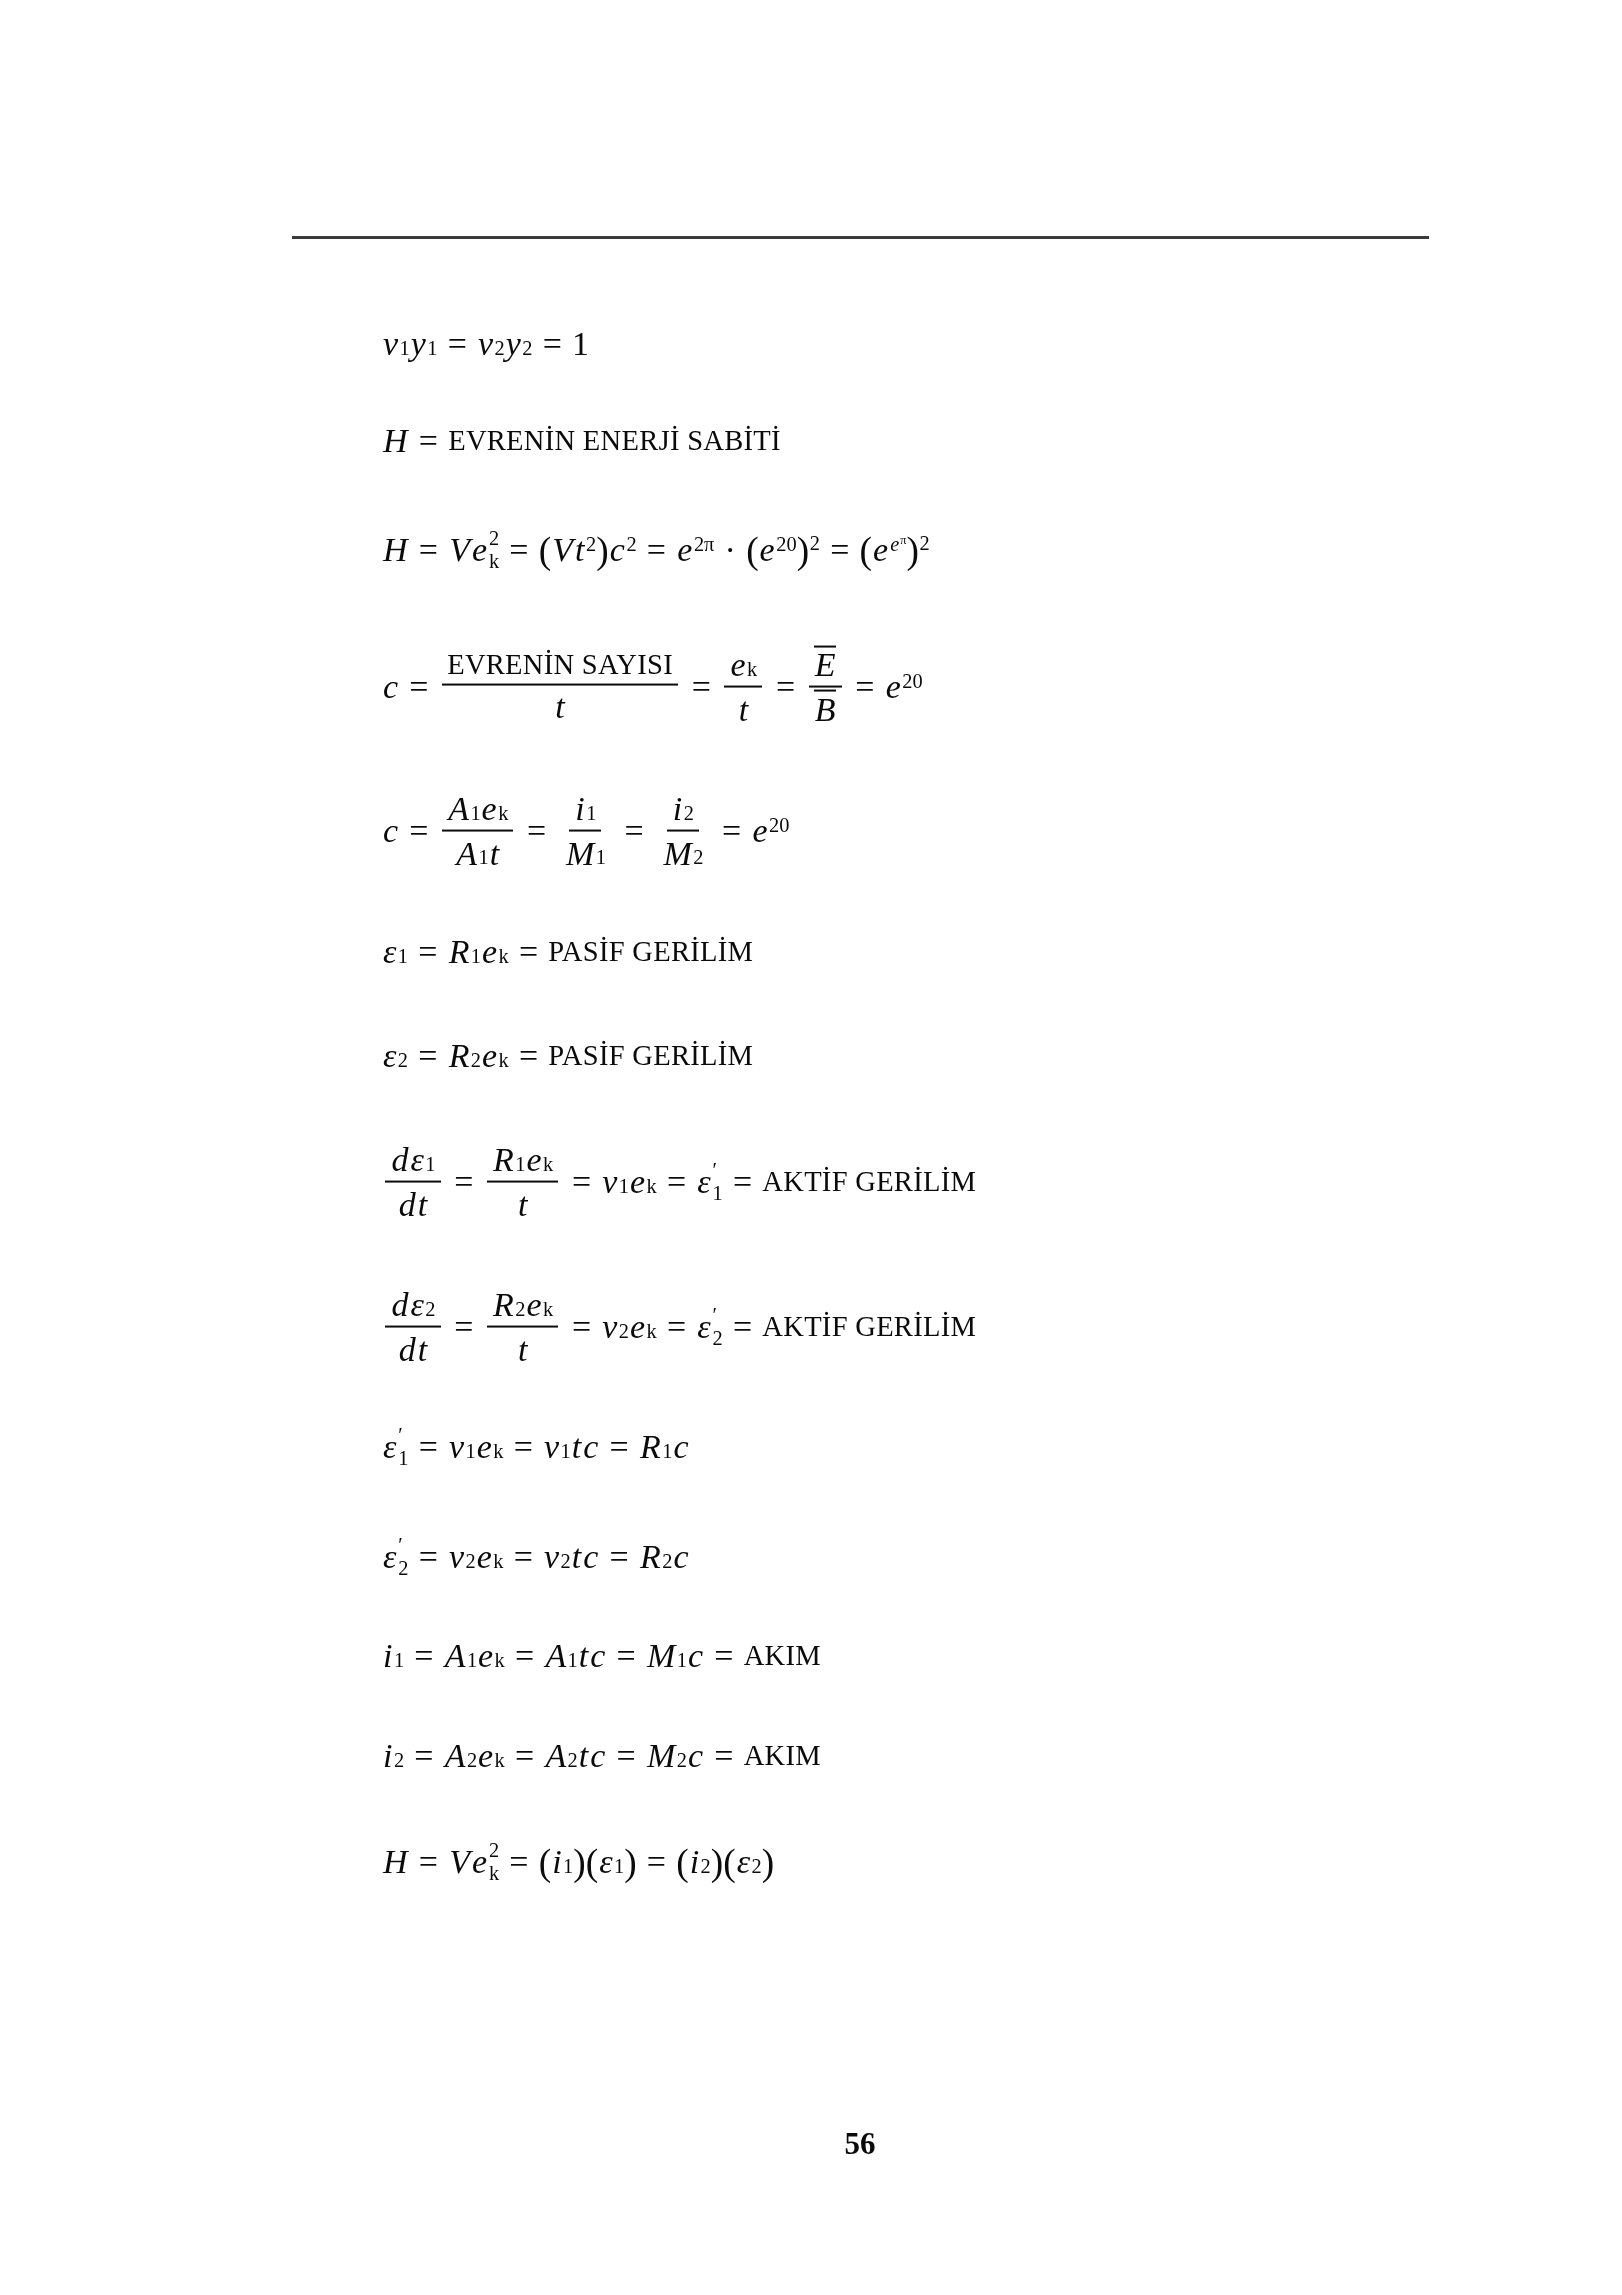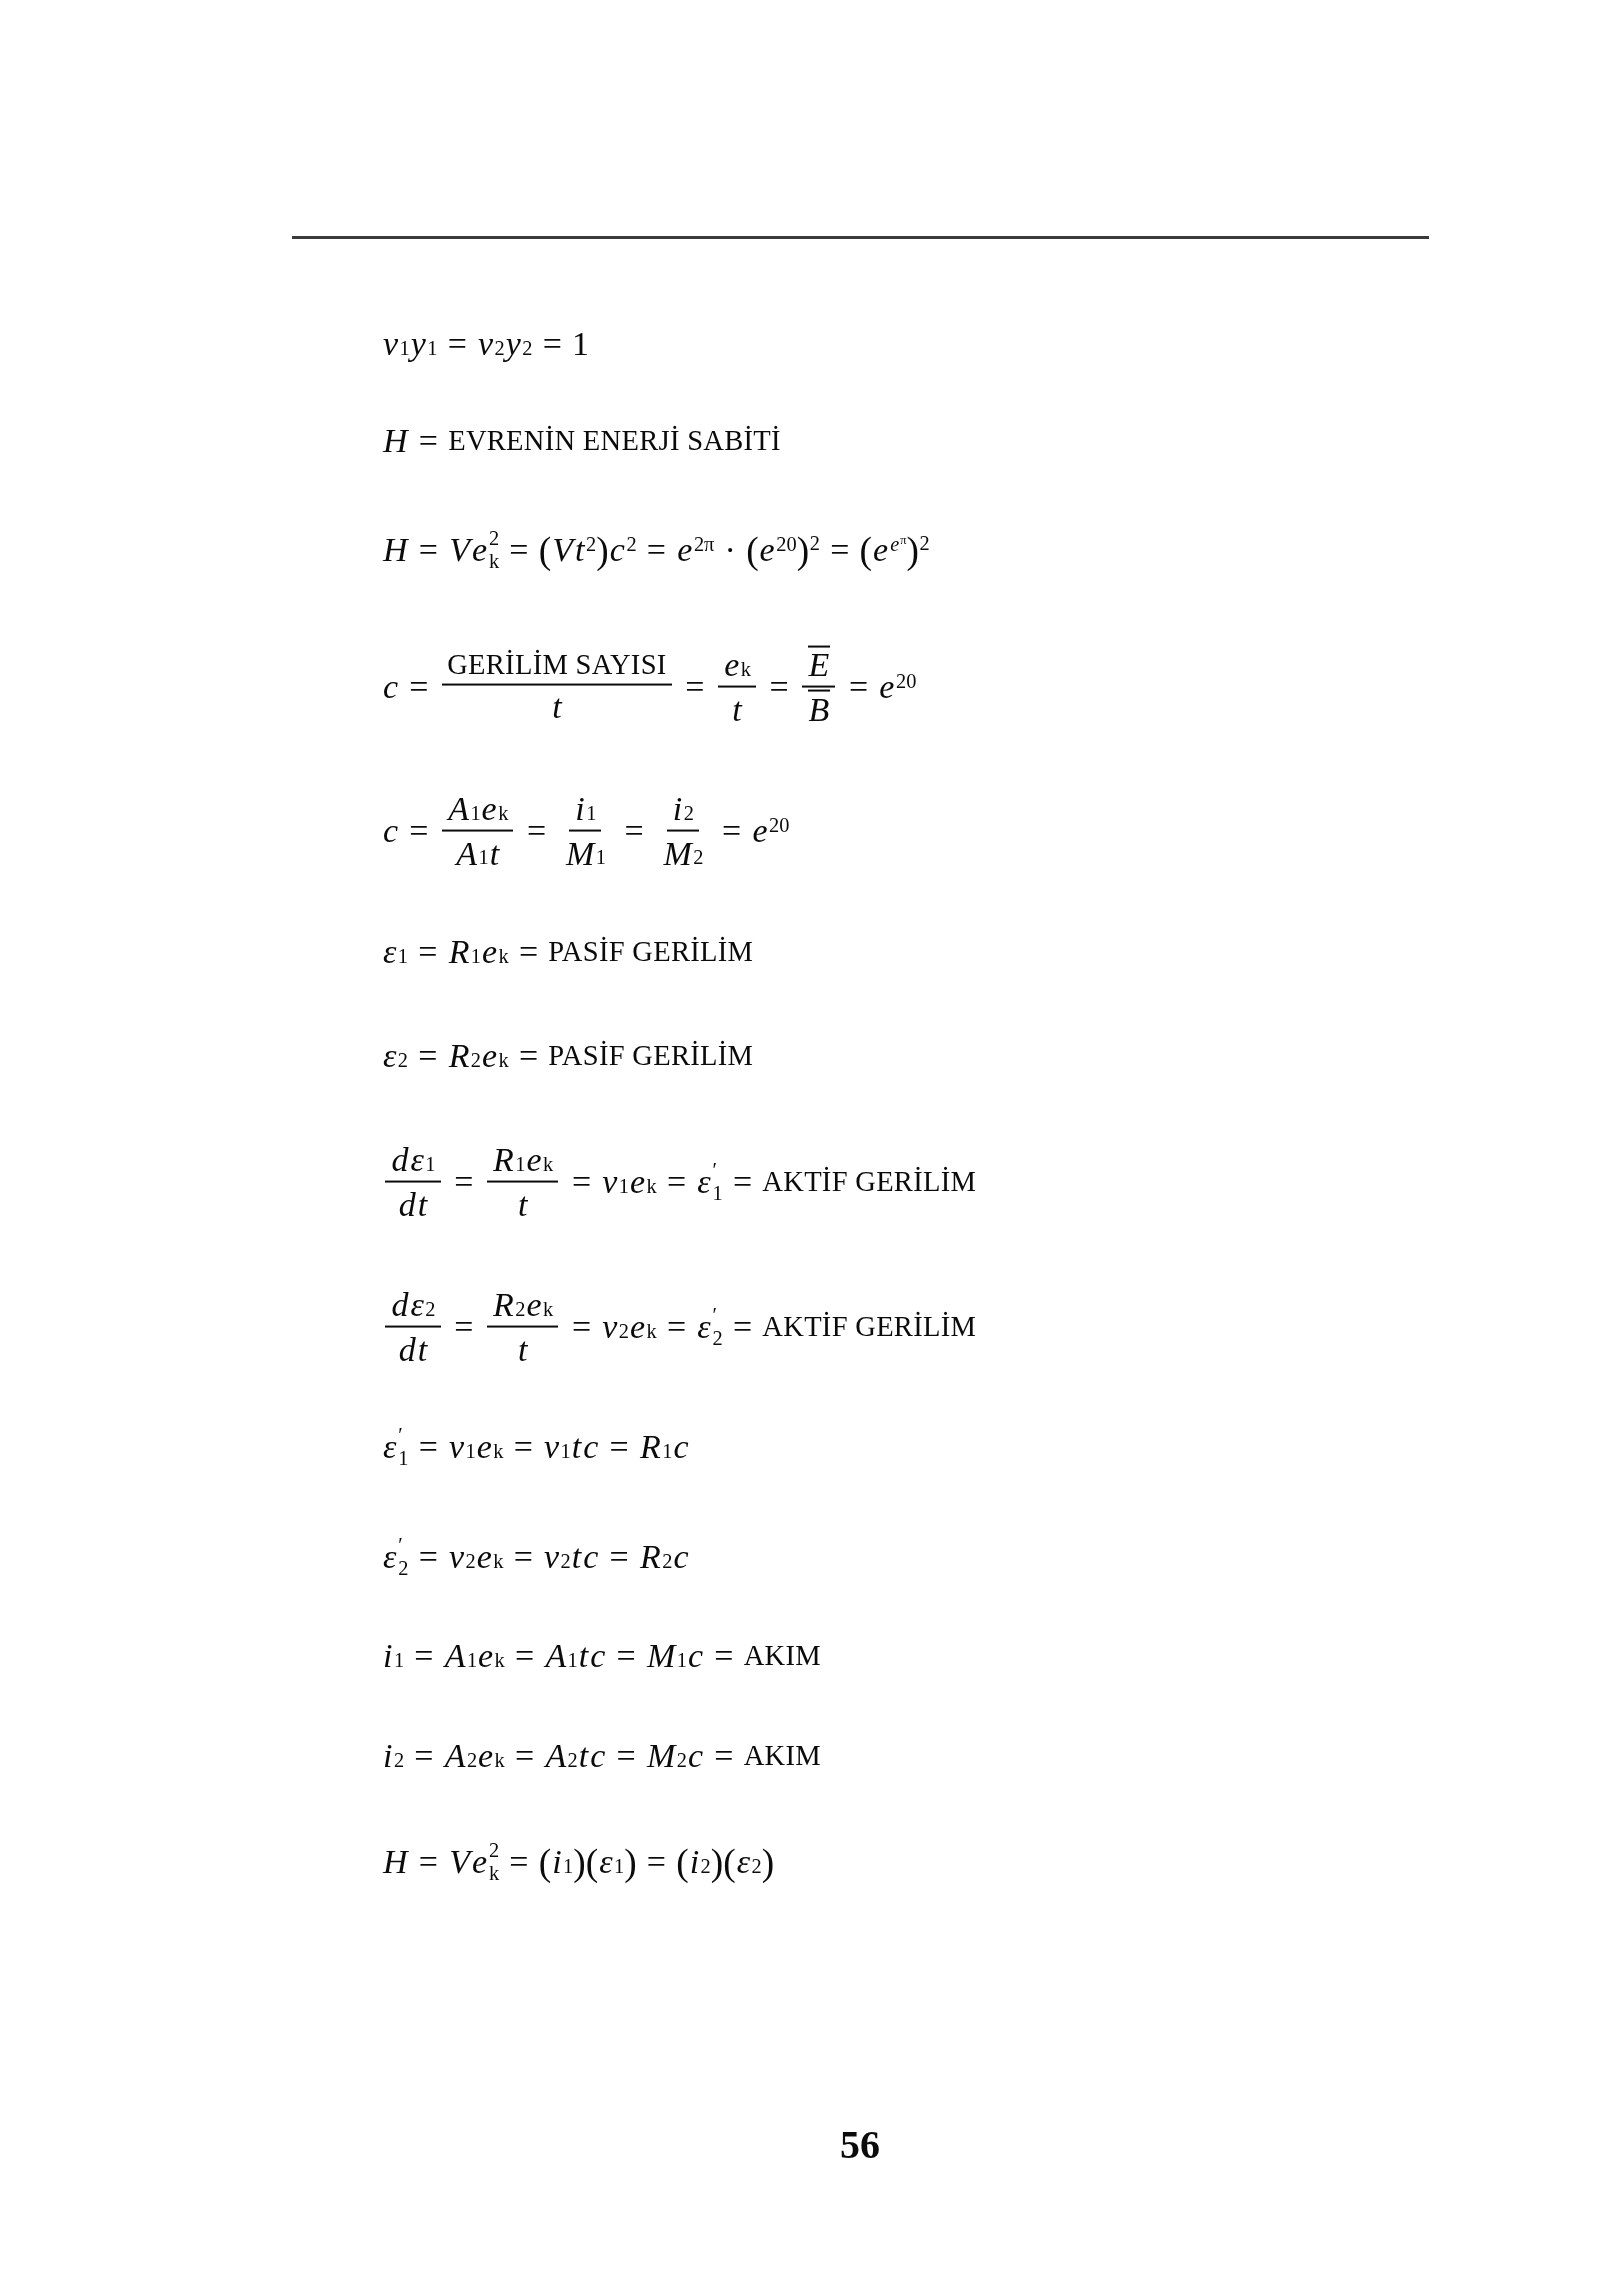--- a/index.html
+++ b/index.html
@@ -52,21 +52,21 @@
     padding:.12em .15em .04em;
   }
   .bar{position:relative;}
   .bar::before{
     content:"";position:absolute;left:.02em;right:.02em;top:-.08em;
     height:.06em;background:#0b0b0b;
   }
   .pageno{
     position:absolute;left:860px;top:2144px;
     transform:translate(-50%,-50%);
-    font-weight:bold;font-size:40px;
+    font-weight:bold;font-size:31px;
   }
 </style>
 </head>
 <body>
 
 <div class="page">
   <div class="rule"></div>
 
   <div class="eq" style="top:344px">
       <span class="grp grp-sub">
@@ -144,21 +144,21 @@
       <span class="grp grp-sup">
         <span class="mp">)</span>
         <span class="sup">2</span>
       </span>
     </div>
   <div class="eq" style="top:687px">
       <span class="mi">c</span>
       <span class="mo">=</span>
       <span class="frac">
         <span class="num">
-          <span class="mb">GERİLİM SAYISI</span>
+          <span class="mb">EVRENİN SAYISI</span>
         </span>
         <span class="den">
           <span class="mi">t</span>
         </span>
       </span>
       <span class="mo">=</span>
       <span class="frac">
         <span class="num">
           <span class="grp grp-sub">
             <span class="mi">e</span>

